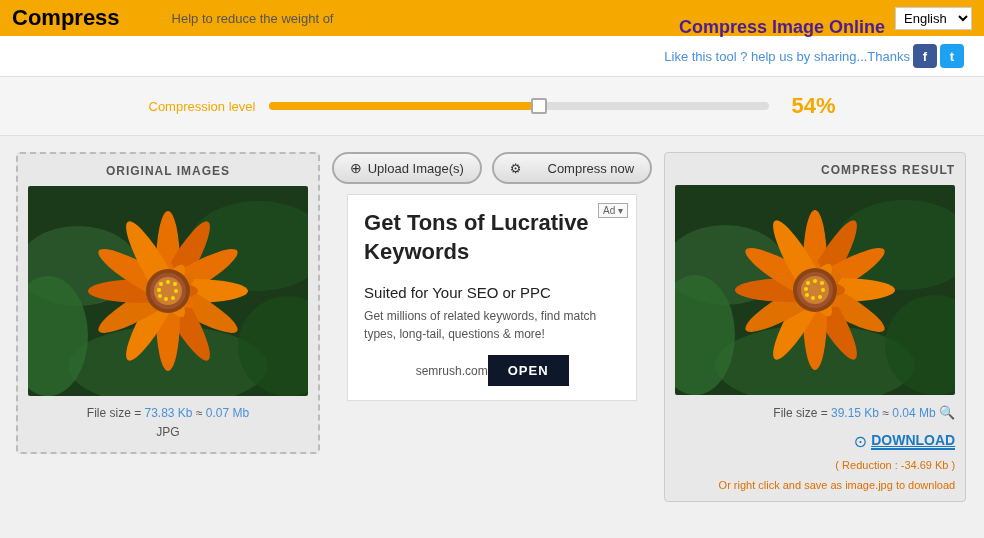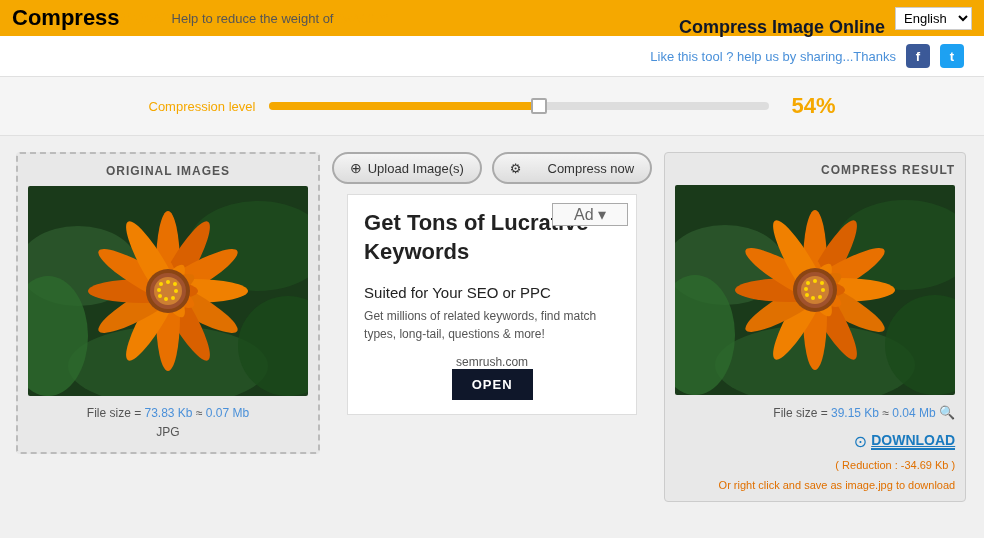--- a/index.html
+++ b/index.html
@@ -13,38 +13,38 @@
       justify-content: space-between;
       padding: 6px 12px;
       height: 36px;
     }
     .header-left { display: flex; align-items: center; gap: 8px; }
     .logo { font-size: 22px; font-weight: bold; color: #fff; font-style: italic; }
     .logo span { color: #000; font-style: normal; }
     .tagline { font-size: 13px; color: #555; }
     .tagline em { color: #f5a800; font-style: italic; }
     .header-right { display: flex; align-items: center; gap: 10px; }
-    .compress-title { color: #0f172a; font-size: 18px; font-weight: bold; margin-top: 18px; }
+    .compress-title { color: #4c1d95; font-size: 18px; font-weight: bold; margin-top: 18px; }
     .lang-select {
       border: 1px solid #ccc;
       background: #fff;
       font-size: 13px;
       padding: 2px 4px;
       cursor: pointer;
     }
 
     
     .subheader {
       background: #fff;
       display: flex;
       align-items: center;
       justify-content: flex-end;
       padding: 8px 20px;
       border-bottom: 1px solid #e0e0e0;
-      gap: 10px;
+      gap: 3px;
     }
     .share-text { color: #4a90d9; font-size: 13px; }
     .social-icon {
       width: 24px; height: 24px; border-radius: 4px;
       display: inline-flex; align-items: center; justify-content: center;
       color: #fff; font-weight: bold; font-size: 13px; cursor: pointer;
     }
     .fb { background: #3b5998; }
     .tw { background: #1da1f2; }
 
@@ -161,32 +161,32 @@
       padding: 14px 16px;
       width: 290px;
       position: relative;
     }
     .ad-badge {
       position: absolute;
       top: 8px;
       right: 8px;
       border: 1px solid #aaa;
       background: #f9f9f9;
-      font-size: 16px;
-      padding: 1px 21px;
+      font-size: 10px;
+      padding: 1px 4px;
       color: #666;
       cursor: pointer;
       display: flex;
       align-items: center;
       gap: 2px;
     }
     .ad-headline { font-size: 22px; font-weight: bold; color: #222; line-height: 1.3; margin-bottom: 18px; }
     .ad-subheadline { font-size: 15px; font-weight: normal; color: #222; margin-bottom: 6px; }
     .ad-body { font-size: 12px; color: #555; line-height: 1.5; margin-bottom: 12px; }
-    .ad-footer { display: flex; align-items: center; justify-content: center; flex-direction: column; }
+    .ad-footer { display: flex; align-items: center; justify-content: center; }
     .ad-domain { font-size: 12px; color: #555; }
     .ad-open-btn {
       background: #0f172a;
       color: #fff;
       border: none;
       padding: 8px 20px;
       font-size: 13px;
       font-weight: bold;
       cursor: pointer;
       letter-spacing: 1px;

